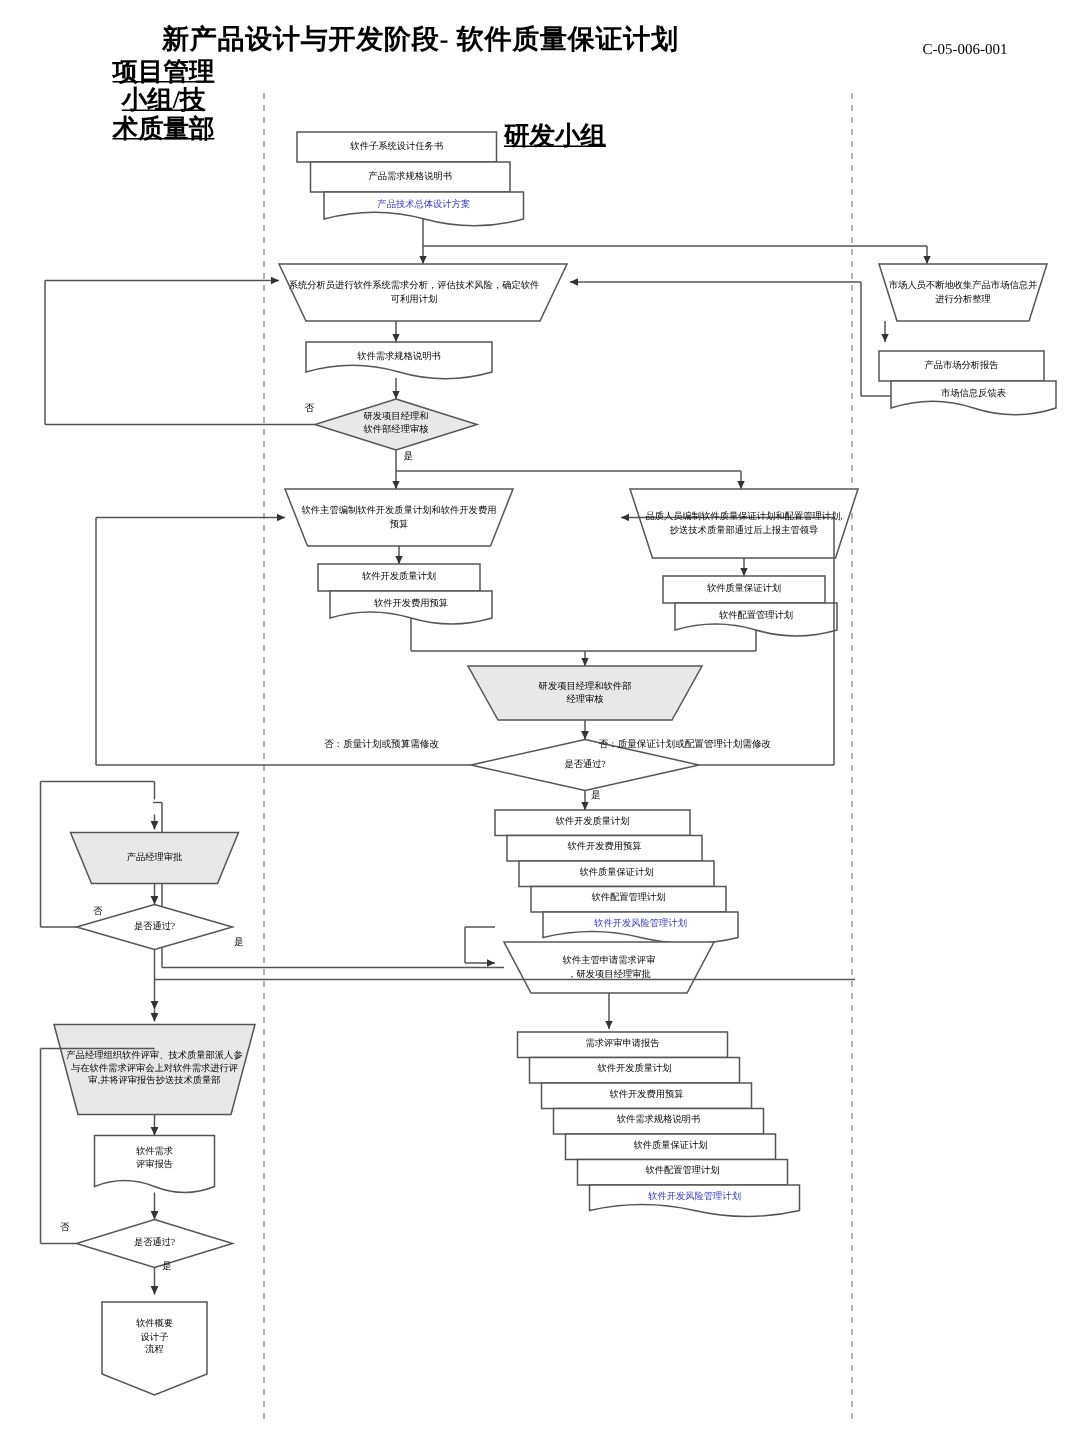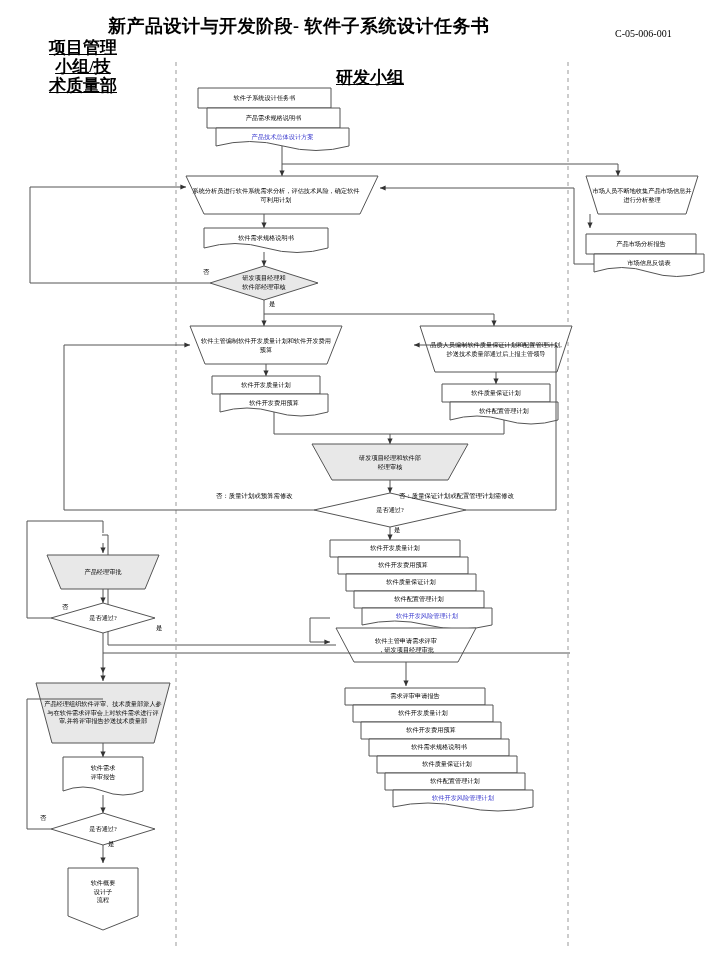--- a/index.html
+++ b/index.html
@@ -186,27 +186,27 @@
       <path d="M51,829 h-24" stroke="#555"></path>
       <path d="M27,829 v-130" stroke="#555"></path>
       <path d="M27,699 h76" stroke="#555"></path>
 
       <path d="M103,845 v18" stroke="#555" marker-end="url(#ah)"></path>
       <path d="M68,868 h70 v48 l-35,14 l-35,-14 z" fill="#fff" stroke="#555"></path>
 
     </g>
   </svg>
 
-  <div class="abs title" style="left:108px;top:14px;">新产品设计与开发阶段- 软件子系统设计任务书</div>
+  <div class="abs title" style="left:108px;top:14px;">新产品设计与开发阶段- 软件质量保证计划</div>
   <div class="abs doccode" style="left:615px;top:28px;">C-05-006-001</div>
 
-  <div class="abs lane-head" style="left:8px;top:38px;width:150px;white-space:pre-line;">项目管理
+  <div class="abs lane-head" style="left:34px;top:38px;width:150px;white-space:pre-line;">项目管理
 小组/技
 术质量部</div>
-  <div class="abs lane-head" style="left:300px;top:68px;width:140px;white-space:pre-line;">研发小组</div>
+  <div class="abs lane-head" style="left:300px;top:81px;width:140px;white-space:pre-line;">研发小组</div>
 
   <div class="nodetext" style="left:198px;top:88px;width:133px;height:20px;">软件子系统设计任务书</div>
   <div class="nodetext" style="left:207px;top:108px;width:133px;height:20px;">产品需求规格说明书</div>
   <div class="nodetext blue" style="left:216px;top:128px;width:133px;height:18px;">产品技术总体设计方案</div>
 
   <div class="nodetext" style="left:192px;top:177px;width:168px;height:37px;">系统分析员进行软件系统需求分析，评估技术风险，确定软件可利用计划</div>
   <div class="nodetext" style="left:204px;top:228px;width:124px;height:20px;">软件需求规格说明书</div>
   <div class="nodetext" style="left:216px;top:268px;width:96px;height:30px;white-space:pre-line;">研发项目经理和
 软件部经理审核</div>
 

